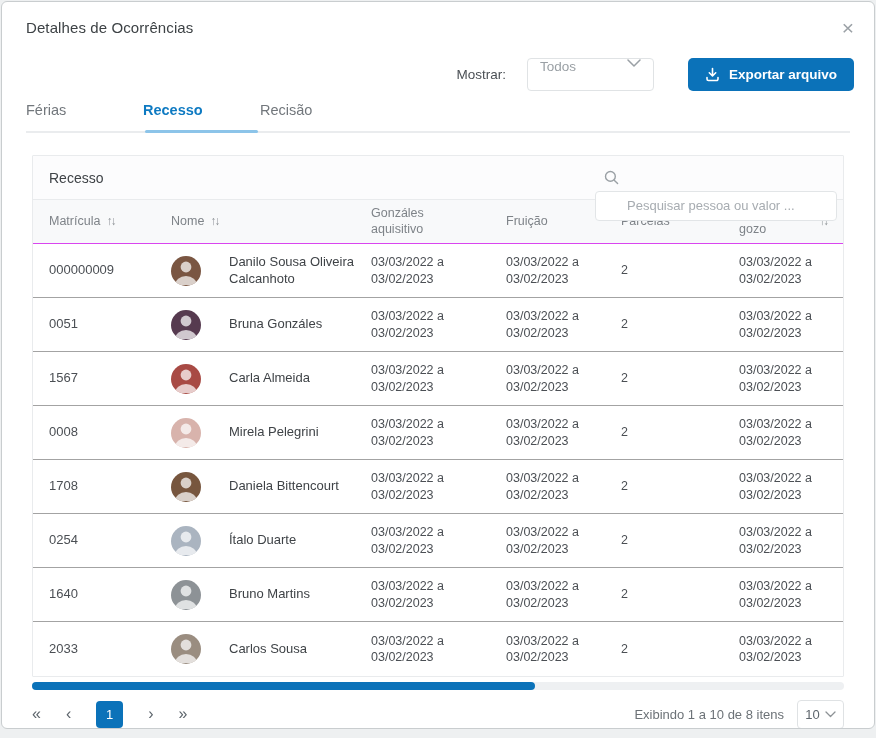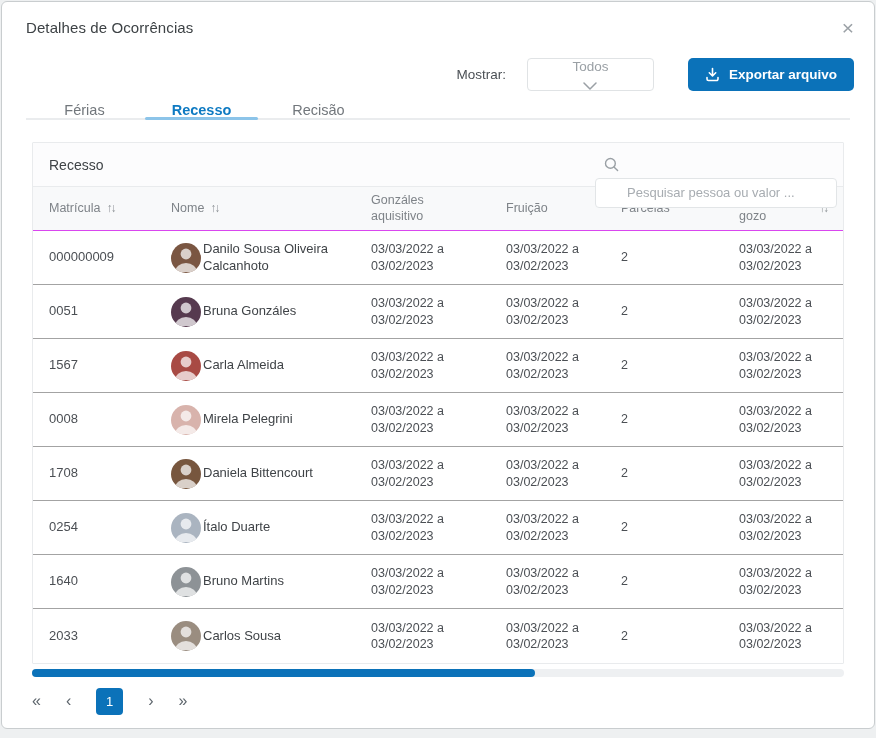--- a/index.html
+++ b/index.html
@@ -29,37 +29,37 @@
     background: none; border: none; font-family: inherit; padding: 0 4px;
   }
   
   .toolbar {
     display: flex; justify-content: flex-end; align-items: center;
     padding: 0 20px 0 24px; margin-top: 21px; height: 33px; gap: 12px;
   }
   .show-label { font-size: 13.5px; color: #4b5055; margin-right: 9px; }
   .select {
     width: 127px; height: 33px; border: 1px solid #e0e3e5; border-radius: 4px;
-    display: flex; align-items: center; justify-content: space-between;
-    padding: 0 12px; background: #fff; cursor: pointer; flex-direction: column;
+    display: flex; align-items: flex-start; justify-content: space-between;
+    padding: 0 12px; background: #fff; cursor: pointer;
   }
   .select .val { font-size: 13.5px; color: #9aa0a5; }
   .export-btn {
     margin-left: 22px; height: 33px; padding: 0 17px;
     background: #0b72b9; color: #fff; border: none; border-radius: 5px;
     font-size: 13.5px; font-weight: 700; font-family: inherit;
     display: flex; align-items: center; gap: 9px; cursor: pointer;
   }
   
   .tabs {
     display: flex; margin: 11px 24px 0 24px;
     border-bottom: 2px solid #eaecee;
   }
   .tab {
-    width: 117px; text-align: center; 
+    width: 117px; padding-bottom: 13px;
     font-size: 14.5px; color: #72777c; cursor: pointer; position: relative;
   }
   .tab.active { color: #0e7ac2; font-weight: 700; }
   .tab.active::after {
     content: ""; position: absolute; left: 2px; right: 2px; bottom: -2px;
     height: 3px; background: #8cc4e9; border-radius: 2px;
   }
   
   .table {
     margin: 22px 30px 0 30px;
@@ -95,21 +95,21 @@
     font-size: 12.5px; color: #7e8388; line-height: 1.25; cursor: pointer;
     padding-left: 2px;
   }
   .th:first-child { padding-left: 16px; }
   .th .lbl { max-width: 74px; }
   .sort { font-size: 12px; color: #8d9296; letter-spacing: -2px; white-space: nowrap; }
   .trow { height: 54px; border-bottom: 1px solid #a3a3a3; }
   .trow:last-child { border-bottom: none; }
   .td { font-size: 12.5px; color: #4b4f54; line-height: 1.3; padding-left: 2px; padding-right: 22px; }
   .td.matricula { padding-left: 16px; font-size: 13px; }
-  .td.nome { display: flex; align-items: center; gap: 2px; padding-right: 12px; font-size: 13px; color: #3f4347; }
+  .td.nome { display: flex; align-items: center; gap: 28px; padding-right: 12px; font-size: 13px; color: #3f4347; }
   .avatar {
     width: 30px; height: 30px; border-radius: 50%; flex: 0 0 30px;
     overflow: hidden; background: #9aa0a5; position: relative;
   }
   .avatar svg { position: absolute; inset: 0; }
   
   .hscroll {
     margin: 5px 30px 0 30px; height: 8px; background: #eef0f2;
     border-radius: 4px; position: relative; cursor: pointer;
   }
@@ -362,15 +362,26 @@
   </div>
 
   <div class="pager">
     <div class="pager-left">
       <button class="pg-btn">«</button>
       <button class="pg-btn">‹</button>
       <button class="pg-current">1</button>
       <button class="pg-btn">›</button>
       <button class="pg-btn">»</button>
     </div>
+    <div class="pager-right">
+      <span class="pg-summary">Exibindo 1 a 10 de 8 itens</span>
+      <div class="size-select">
+        <span>10</span>
+        <span class="icon">
+          <svg width="11" height="7" viewBox="0 0 11 7">
+              <path d="M1 1 L5.5 5.5 L10 1" fill="none" stroke="#8d9296" stroke-width="1.3" stroke-linecap="round" stroke-linejoin="round"></path>
+            </svg>
+        </span>
+      </div>
+    </div>
   </div>
 
 </div>
 
 </body></html>

